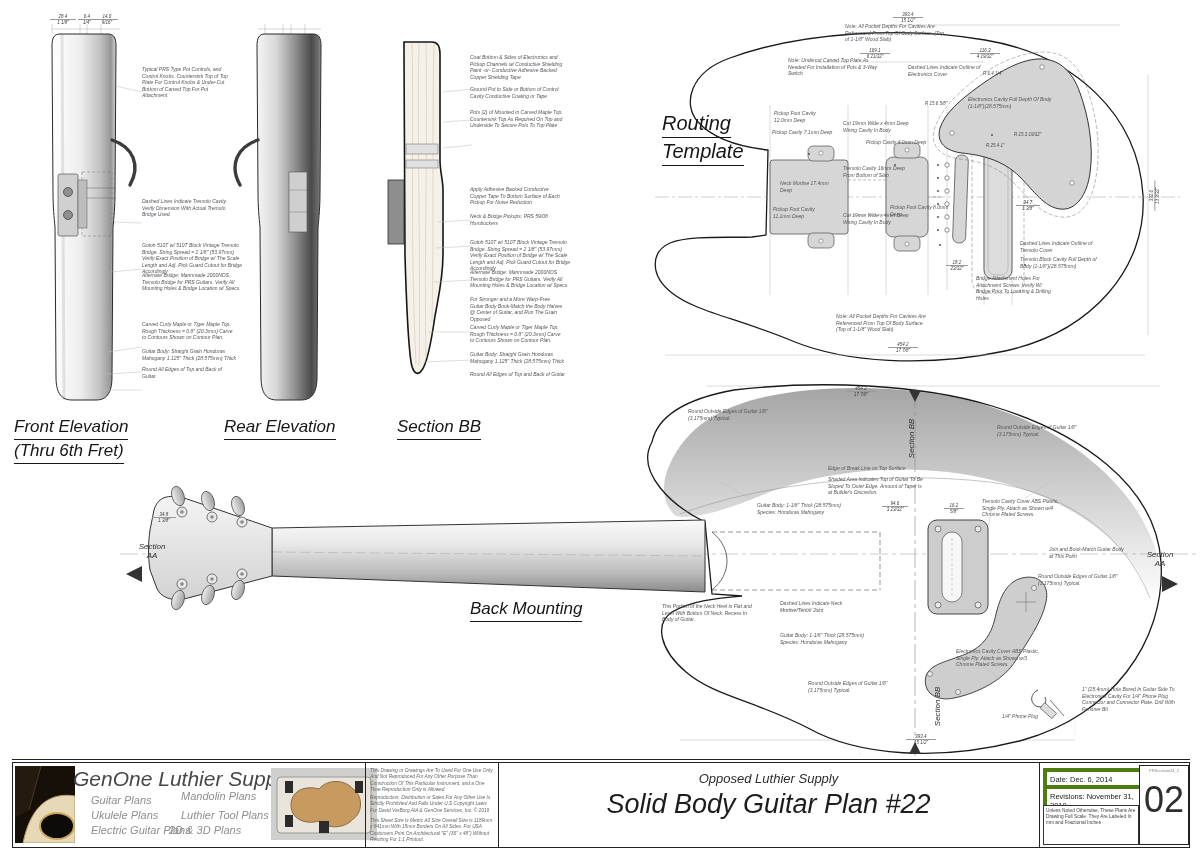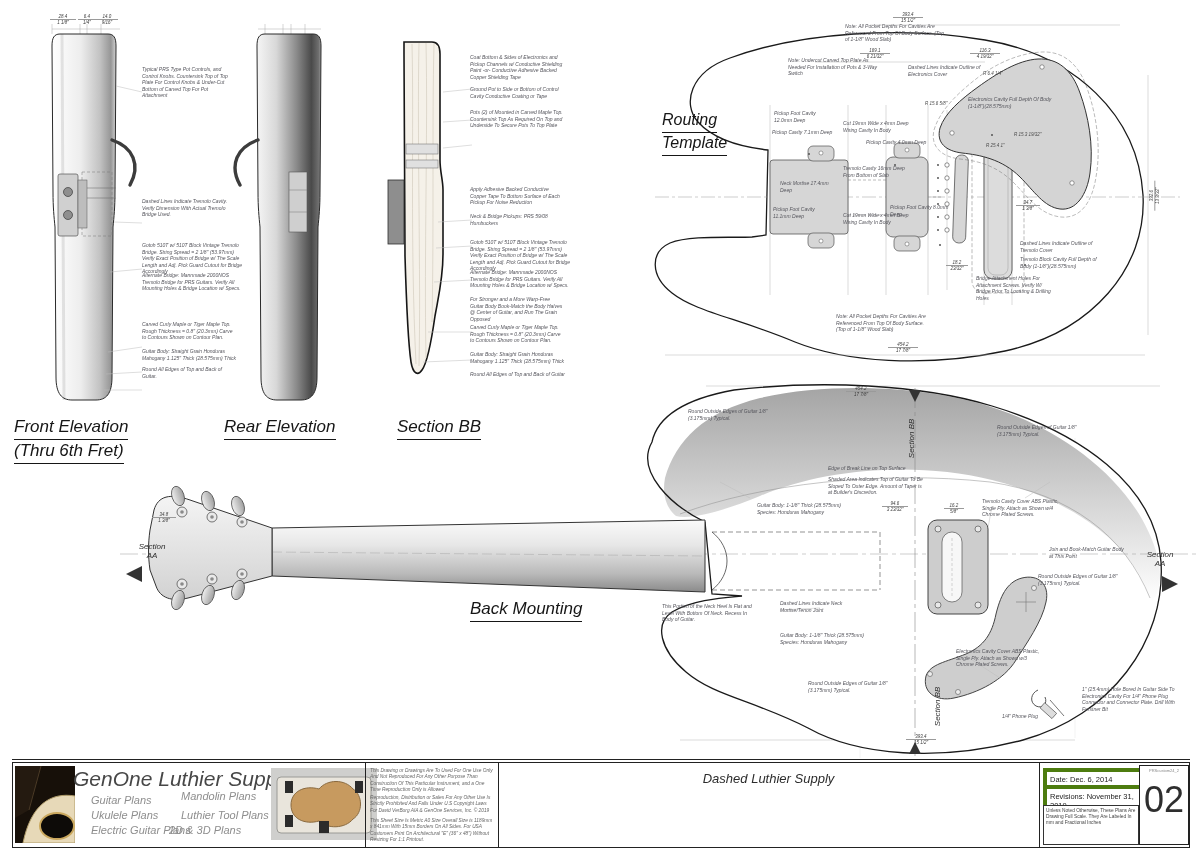--- a/index.html
+++ b/index.html
@@ -7,21 +7,21 @@
          font-family:"Liberation Sans",sans-serif}
   #sheet svg{position:absolute}
   .note{position:absolute;font-style:italic;font-size:5px;line-height:1.3;color:#55555c}
   .radius{position:absolute;font-style:italic;font-size:4.5px;line-height:1.1;color:#4a4a4a;white-space:nowrap}
   .dim{position:absolute;font-style:italic;font-size:4.5px;line-height:1.15;color:#3c3c3c;text-align:center}
   .dim .mm{display:block;border-bottom:1px solid #9a9a9a;padding:0 2px}
   .dim .in{display:block}
   .dim.rot{transform:rotate(-90deg);transform-origin:center center}
   .vlabel{position:absolute;font-style:italic;font-size:17px;color:#161616;line-height:1.3}
   .vlabel span{display:inline-block;border-bottom:1.2px solid #161616;padding-bottom:1px}
-  .vlabel.small{font-size:16px}
+  .vlabel.small{font-size:20px}
   .seclabel{position:absolute;font-style:italic;font-size:8px;color:#2e2e2e;line-height:1.1;text-align:center}
   .seclabel.rot{transform:rotate(-90deg);transform-origin:center center}
   
   .tblock{position:absolute;border:1.2px solid #222;background:#fff}
   .tb-topline{position:absolute;left:-1px;right:-1px;top:-4px;border-top:1.2px solid #222}
   .vsep{position:absolute;top:0;bottom:0;width:0;border-left:1px solid #222}
   .tb-company{position:absolute;font-style:italic;font-size:21px;color:#474747;white-space:nowrap}
   .tb-plan{position:absolute;font-style:italic;font-size:11px;color:#8e8e8e;white-space:nowrap}
   .tb-disc{position:absolute;font-style:italic;font-size:4.8px;line-height:1.35;color:#666}
   .tb-supply{position:absolute;font-style:italic;font-size:13px;color:#2c2c2c;text-align:center}
@@ -443,21 +443,22 @@
       <rect x="48" y="53" width="10" height="12" fill="#2b2b2b"></rect>
       <rect x="14" y="47" width="8" height="12" fill="#2b2b2b"></rect>
     </svg>
 
     <div class="vsep" style="left:352px"></div>
     <div class="tb-disc" style="left:357px;top:5px;width:124px">This Drawing or Drawings Are To Used For One Use Only And Not Reproduced For Any Other Purpose Than Construction Of This Particular Instrument, and a One Time Reproduction Only is Allowed</div>
     <div class="tb-disc" style="left:357px;top:32px;width:124px">Reproduction, Distribution or Sales For Any Other Use Is Strictly Prohibited And Falls Under U.S Copyright Laws For David VerBurg AIA &amp; GenOne Services, Inc. © 2019</div>
     <div class="tb-disc" style="left:357px;top:55px;width:124px">This Sheet Size Is Metric A0 Size Overall Size is 1189mm x 841mm With 15mm Borders On All Sides. For USA Customers Print On Architectural "E" (36" x 48") Without Resizing For 1:1 Printout.</div>
     <div class="vsep" style="left:485px"></div>
 
-    <div class="tb-supply" style="left:485px;top:8px;width:541px">Dashed Luthier Supply</div>
+    <div class="tb-supply" style="left:485px;top:8px;width:541px">Opposed Luthier Supply</div>
+    <div class="tb-title" style="left:485px;top:26px;width:541px">Solid Body Guitar Plan #22</div>
 
     <div class="vsep" style="left:1026px"></div>
     <div class="tb-box" style="left:1030px;top:5px;width:92px;height:14px">Date: Dec. 6, 2014</div>
     <div class="tb-box" style="left:1030px;top:22px;width:92px;height:14px">Revisions: November 31, 2019</div>
     <div class="tb-note" style="left:1030px;top:42px;width:90px;height:34px">Unless Noted Otherwise, These Plans Are Drawing Full Scale. They Are Labeled In mm and Fractional Inches</div>
 
     <div class="tb-numbox" style="left:1126px;top:2px;width:48px;height:78px">
       <div class="tb-ref">PRScustom24_2</div>
       <div class="tb-num">02</div>
     </div>

